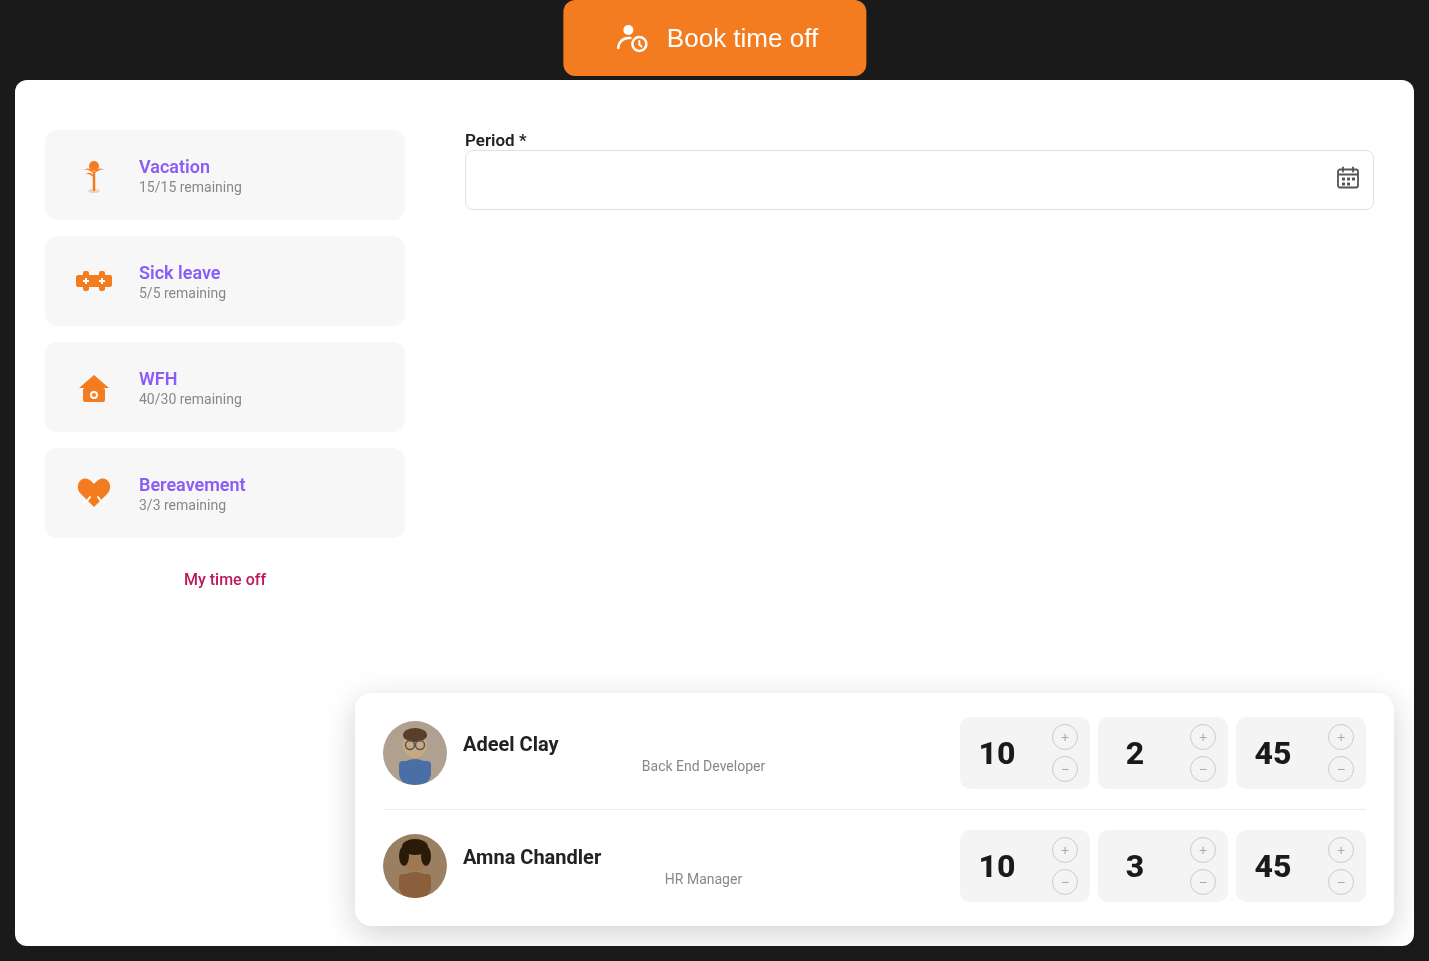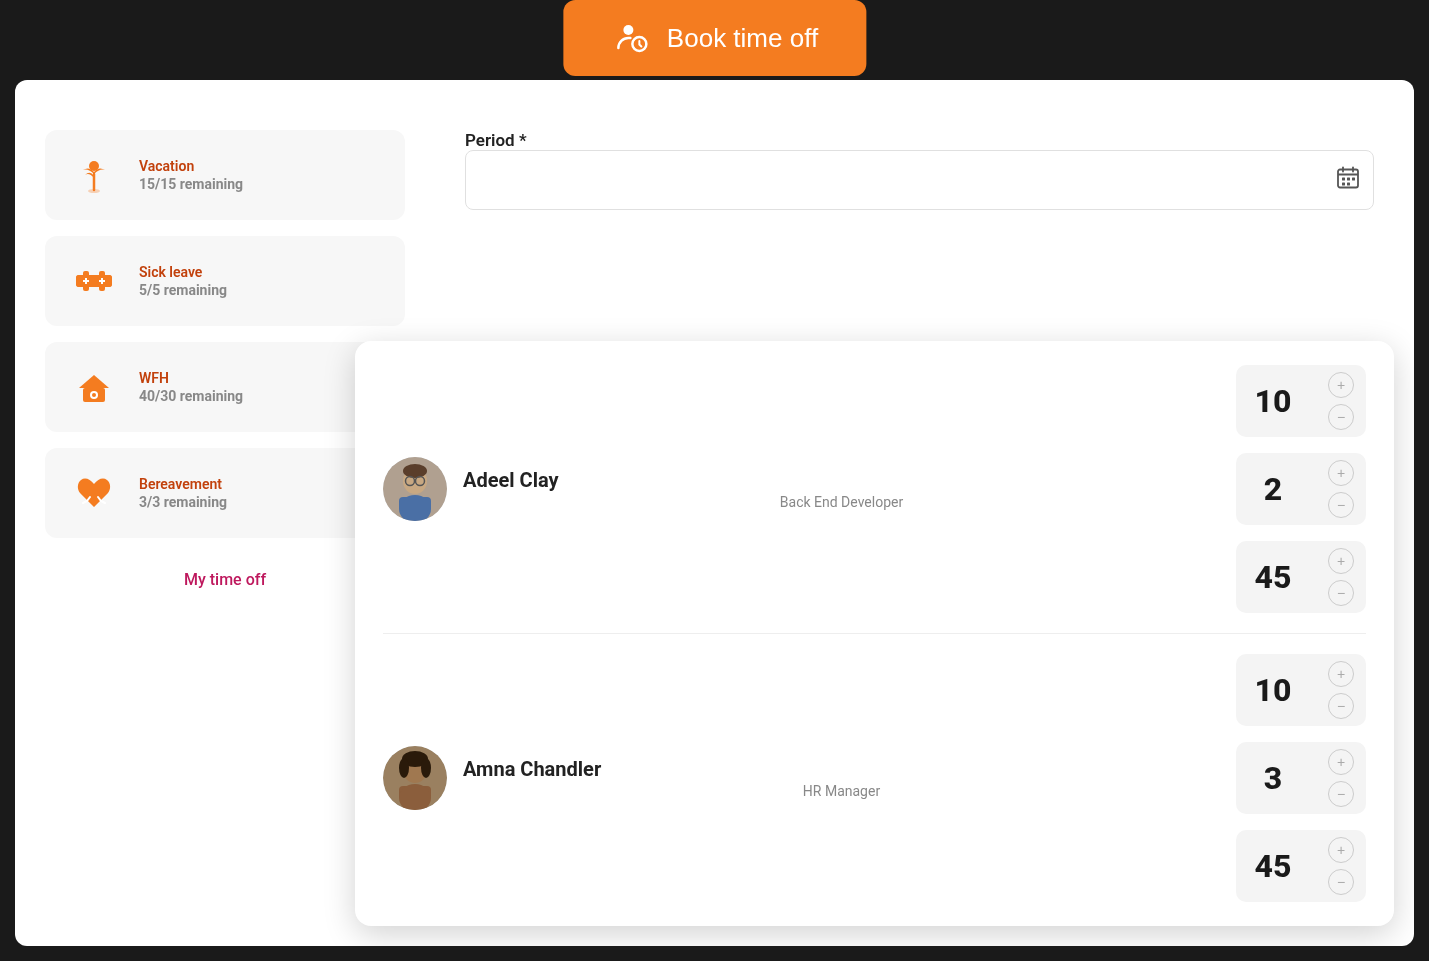--- a/index.html
+++ b/index.html
@@ -90,30 +90,29 @@
       color: #f47c20;
       flex-shrink: 0;
     }
 
     .leave-card-info {
       display: flex;
       flex-direction: column;
     }
 
     .leave-card-name {
-      font-size: 14px;
+      font-size: 18px;
       font-weight: 600;
-      color: #c2410c;
+      color: #8b5cf6;
     }
 
     .leave-card-remaining {
       font-size: 14px;
       color: #888;
       margin-top: 2px;
-      font-weight: bold;
     }
 
     .my-time-off-link {
       color: #be185d;
       font-size: 16px;
       font-weight: 500;
       cursor: pointer;
       padding: 8px 14px;
       margin-top: 8px;
       text-align: center;
@@ -228,23 +227,22 @@
 
     .employee-role {
       font-size: 14px;
       color: #888;
       margin-top: 2px;
       text-align: center;
     }
 
     .stepper-group {
       display: flex;
-      gap: 16px;
+      gap: 8px;
       margin-left: auto;
-      flex-direction: column;
     }
 
     .stepper {
       background: #f4f4f4;
       border-radius: 10px;
       width: 130px;
       height: 72px;
       display: flex;
       align-items: center;
       justify-content: space-between;

